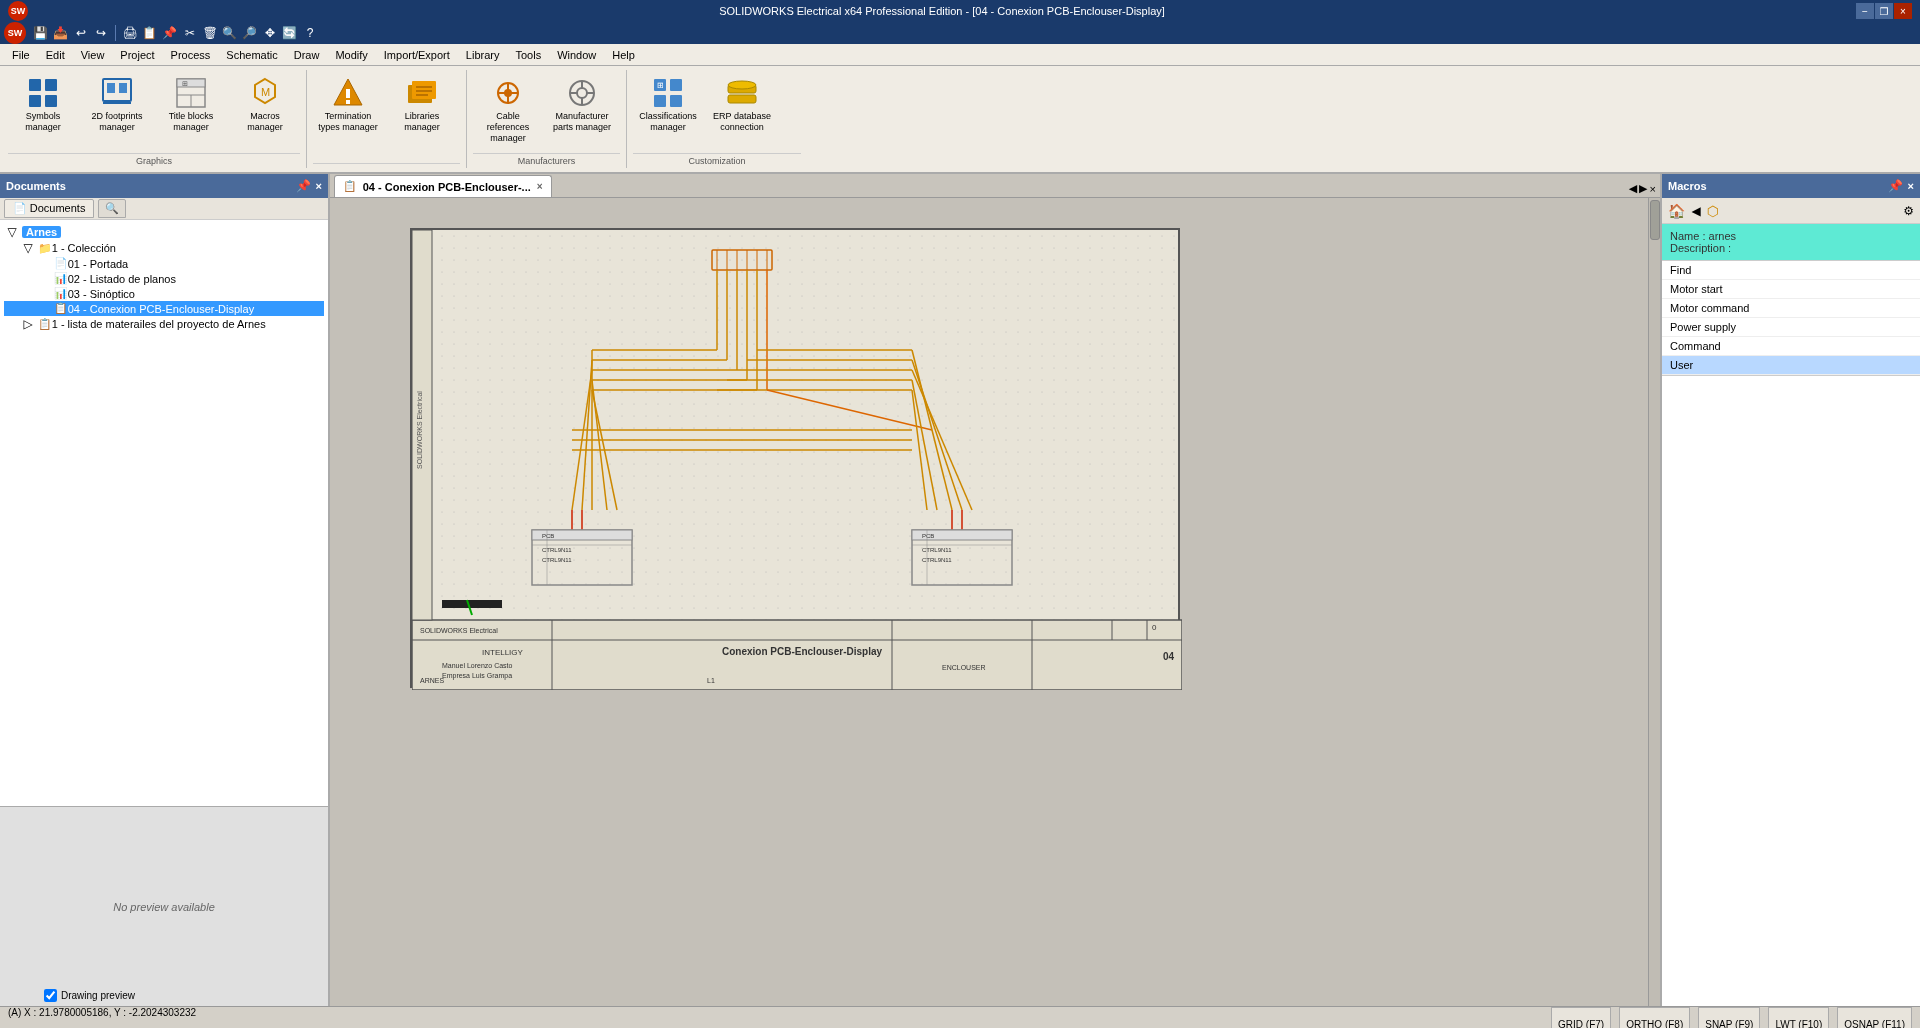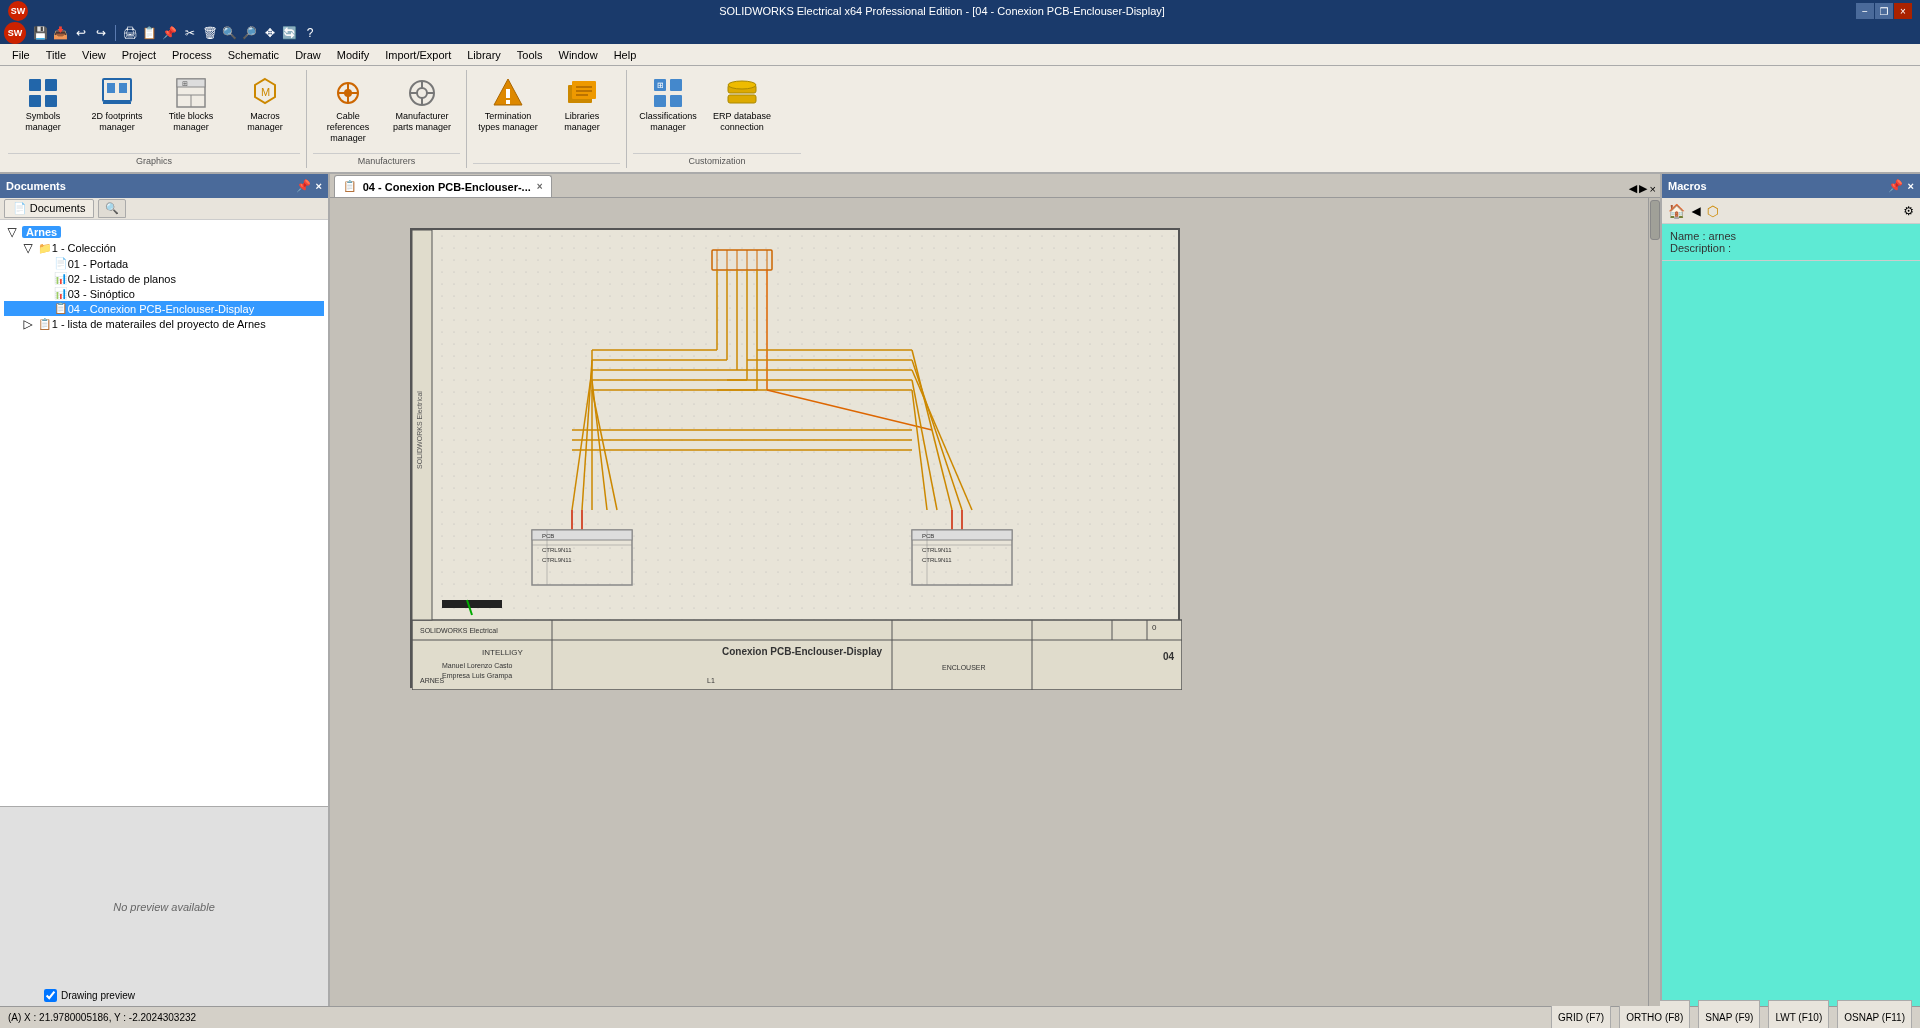--- a/index.html
+++ b/index.html
@@ -168,21 +168,21 @@
   <div class="qa-btn">🗑</div>
   <div class="qa-btn">🔍</div>
   <div class="qa-btn">🔎</div>
   <div class="qa-btn">✥</div>
   <div class="qa-btn">🔄</div>
   <div class="qa-btn">?</div>
 </div>
 
 <div id="menubar">
   <div class="menu-item">File</div>
-  <div class="menu-item">Title</div>
+  <div class="menu-item">Edit</div>
   <div class="menu-item">View</div>
   <div class="menu-item">Project</div>
   <div class="menu-item">Process</div>
   <div class="menu-item">Schematic</div>
   <div class="menu-item">Draw</div>
   <div class="menu-item">Modify</div>
   <div class="menu-item">Import/Export</div>
   <div class="menu-item">Library</div>
   <div class="menu-item">Tools</div>
   <div class="menu-item">Window</div>
@@ -242,20 +242,50 @@
       </div>
     </div>
     <div style="font-size:9px;color:#555;text-align:center;border-top:1px solid #ccc;padding-top:2px;margin-top:2px;">Graphics</div>
   </div>
 
   <div style="display:flex;flex-direction:column;border-right:1px solid #bbb;padding:2px 6px;min-width:160px;">
     <div style="display:flex;gap:4px;flex:1;align-items:flex-start;padding-top:2px;">
       <div class="toolbar-btn">
         <div class="icon">
           <svg width="32" height="32" viewBox="0 0 32 32">
+              <polygon points="16,2 30,28 2,28" fill="#dd8800" stroke="#aa6600" stroke-width="1"></polygon>
+              <rect x="14" y="12" width="4" height="9" fill="white"></rect>
+              <rect x="14" y="23" width="4" height="4" fill="white"></rect>
+            </svg>
+        </div>
+        <div class="label">Termination
+types manager</div>
+      </div>
+      <div class="toolbar-btn">
+        <div class="icon">
+          <svg width="32" height="32" viewBox="0 0 32 32">
+              <rect x="2" y="8" width="24" height="18" fill="#cc8800" rx="1"></rect>
+              <rect x="6" y="4" width="24" height="18" fill="#ee9900" rx="1"></rect>
+              <line x1="10" y1="10" x2="26" y2="10" stroke="#aa6600" stroke-width="1.5"></line>
+              <line x1="10" y1="14" x2="26" y2="14" stroke="#aa6600" stroke-width="1.5"></line>
+              <line x1="10" y1="18" x2="22" y2="18" stroke="#aa6600" stroke-width="1.5"></line>
+            </svg>
+        </div>
+        <div class="label">Libraries
+manager</div>
+      </div>
+    </div>
+    <div style="font-size:9px;color:#555;text-align:center;border-top:1px solid #ccc;padding-top:2px;margin-top:2px;"> </div>
+  </div>
+
+  <div style="display:flex;flex-direction:column;border-right:1px solid #bbb;padding:2px 6px;min-width:160px;">
+    <div style="display:flex;gap:4px;flex:1;align-items:flex-start;padding-top:2px;">
+      <div class="toolbar-btn">
+        <div class="icon">
+          <svg width="32" height="32" viewBox="0 0 32 32">
               <circle cx="16" cy="16" r="10" fill="none" stroke="#cc6600" stroke-width="2"></circle>
               <line x1="6" y1="16" x2="26" y2="16" stroke="#cc6600" stroke-width="2"></line>
               <line x1="16" y1="6" x2="16" y2="26" stroke="#cc6600" stroke-width="2"></line>
               <circle cx="16" cy="16" r="4" fill="#cc6600"></circle>
             </svg>
         </div>
         <div class="label">Cable references
 manager</div>
       </div>
       <div class="toolbar-btn">
@@ -267,50 +297,20 @@
               <line x1="16" y1="21" x2="16" y2="28" stroke="#777" stroke-width="2"></line>
               <line x1="4" y1="16" x2="11" y2="16" stroke="#777" stroke-width="2"></line>
               <line x1="21" y1="16" x2="28" y2="16" stroke="#777" stroke-width="2"></line>
             </svg>
         </div>
         <div class="label">Manufacturer
 parts manager</div>
       </div>
     </div>
     <div style="font-size:9px;color:#555;text-align:center;border-top:1px solid #ccc;padding-top:2px;margin-top:2px;">Manufacturers</div>
-  </div>
-
-  <div style="display:flex;flex-direction:column;border-right:1px solid #bbb;padding:2px 6px;min-width:160px;">
-    <div style="display:flex;gap:4px;flex:1;align-items:flex-start;padding-top:2px;">
-      <div class="toolbar-btn">
-        <div class="icon">
-          <svg width="32" height="32" viewBox="0 0 32 32">
-              <polygon points="16,2 30,28 2,28" fill="#dd8800" stroke="#aa6600" stroke-width="1"></polygon>
-              <rect x="14" y="12" width="4" height="9" fill="white"></rect>
-              <rect x="14" y="23" width="4" height="4" fill="white"></rect>
-            </svg>
-        </div>
-        <div class="label">Termination
-types manager</div>
-      </div>
-      <div class="toolbar-btn">
-        <div class="icon">
-          <svg width="32" height="32" viewBox="0 0 32 32">
-              <rect x="2" y="8" width="24" height="18" fill="#cc8800" rx="1"></rect>
-              <rect x="6" y="4" width="24" height="18" fill="#ee9900" rx="1"></rect>
-              <line x1="10" y1="10" x2="26" y2="10" stroke="#aa6600" stroke-width="1.5"></line>
-              <line x1="10" y1="14" x2="26" y2="14" stroke="#aa6600" stroke-width="1.5"></line>
-              <line x1="10" y1="18" x2="22" y2="18" stroke="#aa6600" stroke-width="1.5"></line>
-            </svg>
-        </div>
-        <div class="label">Libraries
-manager</div>
-      </div>
-    </div>
-    <div style="font-size:9px;color:#555;text-align:center;border-top:1px solid #ccc;padding-top:2px;margin-top:2px;"> </div>
   </div>
 
   <div style="display:flex;flex-direction:column;padding:2px 6px;min-width:180px;">
     <div style="display:flex;gap:4px;flex:1;align-items:flex-start;padding-top:2px;">
       <div class="toolbar-btn">
         <div class="icon">
           <svg width="32" height="32" viewBox="0 0 32 32">
               <rect x="2" y="2" width="12" height="12" fill="#4488cc" rx="1"></rect>
               <rect x="18" y="2" width="12" height="12" fill="#4488cc" rx="1"></rect>
               <rect x="2" y="18" width="12" height="12" fill="#4488cc" rx="1"></rect>
@@ -551,24 +551,33 @@
     <div style="height:26px;background:#e8e4dc;border-bottom:1px solid #ccc;display:flex;align-items:center;padding:0 6px;gap:6px;">
       <span style="cursor:pointer;font-size:14px;">🏠</span>
       <span style="cursor:pointer;font-size:12px;">◀</span>
       <span style="cursor:pointer;font-size:14px;color:#cc8800;">⬡</span>
       <span style="cursor:pointer;font-size:12px;margin-left:auto;">⚙</span>
     </div>
     <div style="padding:6px 8px;font-size:11px;color:#333;border-bottom:1px solid #ccc;">
       <div>Name : arnes</div>
       <div>Description :</div>
     </div>
+    <div style="flex:1;background:white;overflow:auto;">
+      <div class="macro-item">Find</div>
+      <div class="macro-item">Motor start</div>
+      <div class="macro-item">Motor command</div>
+      <div class="macro-item">Power supply</div>
+      <div class="macro-item">Command</div>
+      <div class="macro-item selected" style="background:#b8d8ff;">User</div>
+      <div style="height:28px;border-top:1px solid #ccc;"></div>
+    </div>
   </div>
 </div>
 
-<div id="statusbar" style="height:22px;background:#d4d0c8;border-top:1px solid #999;display:flex;align-items:center;padding:0 8px;font-size:10px;gap:8px;">
+<div id="statusbar" style="height:22px;background:#d4d0c8;border-top:1px solid #999;display:flex;align-items:flex-start;padding:0 8px;font-size:10px;gap:8px;">
   <div style="flex:1;font-size:10px;">(A) X : 21.9780005186, Y : -2.2024303232</div>
   <div style="flex:1;"></div>
   <div class="status-item">GRID (F7)</div>
   <div class="status-item">ORTHO (F8)</div>
   <div class="status-item">SNAP (F9)</div>
   <div class="status-item">LWT (F10)</div>
   <div class="status-item">OSNAP (F11)</div>
 </div>
 
 </body></html>

